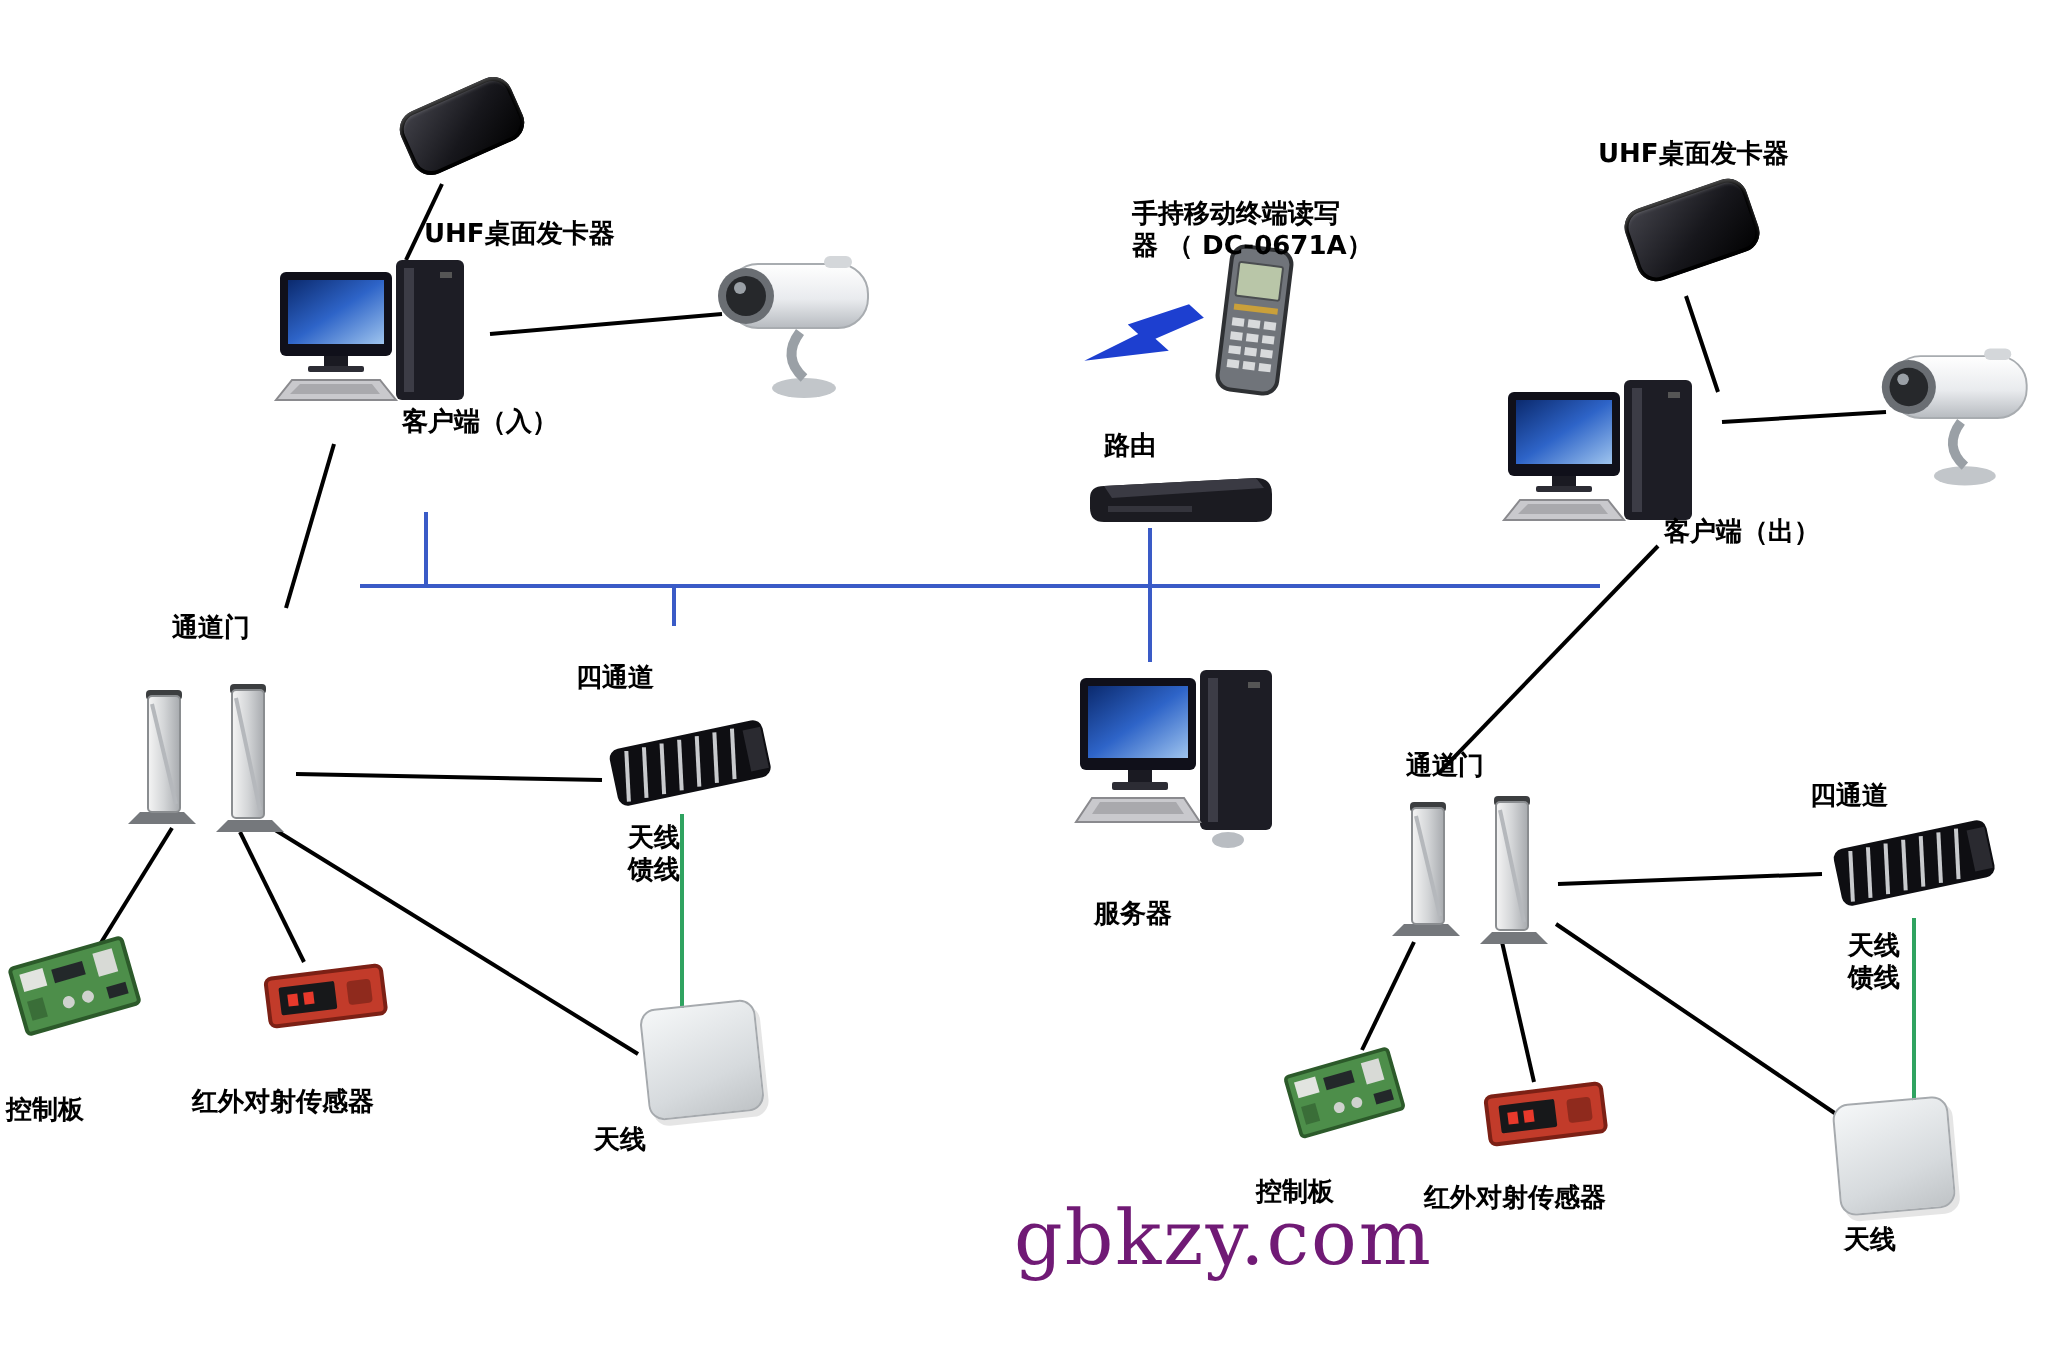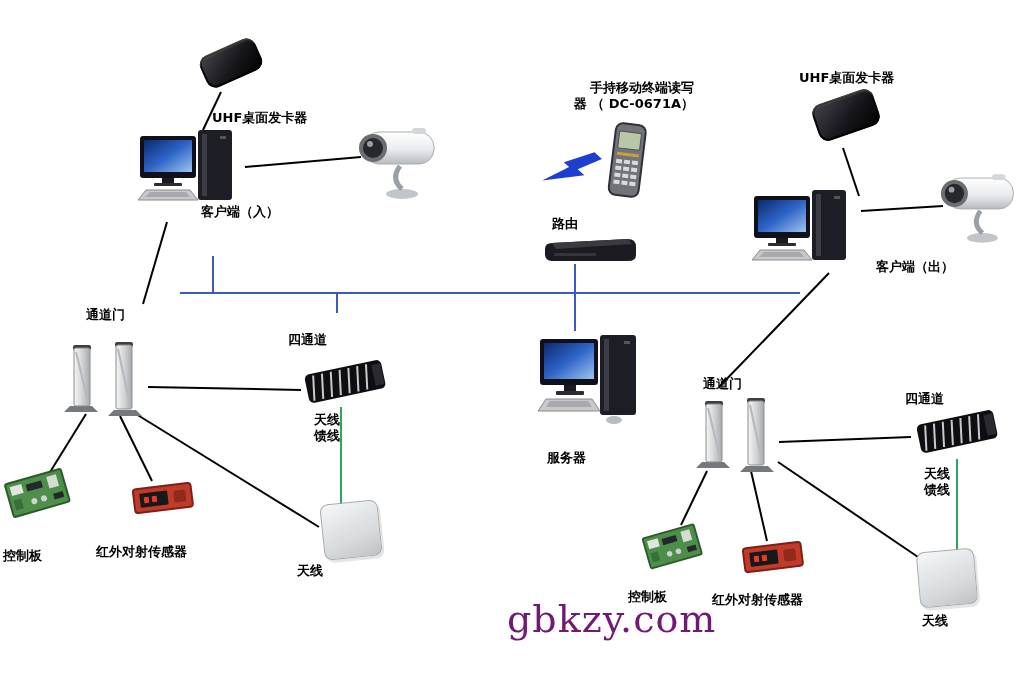--- a/index.html
+++ b/index.html
@@ -9,21 +9,21 @@
     font-family:"DejaVu Sans","Liberation Sans",sans-serif; overflow:hidden;
   }
   svg { overflow:visible; display:block; }
   .lines { position:absolute; left:0; top:0; }
   .node { position:absolute; }
   .lbl {
     position:absolute; font-size:13px; font-weight:bold; color:#000;
     line-height:1.2; white-space:nowrap;
   }
   .lbl.wrap { white-space:normal; }
-  .lbl.center { text-align:right; }
+  .lbl.center { text-align:left;margin-top:20px; }
   .lbl .line { display:block; }
   .watermark {
     position:absolute; left:507px; top:597px;
     font-family:"DejaVu Serif","Liberation Serif",serif;
     font-size:38px; color:#701a75; letter-spacing:1px;
   }
   .uhf-body {
     width:60px; height:34px; border-radius:10px;
     background:linear-gradient(145deg,#45454d 0%,#17171c 55%,#000 100%);
     box-shadow:inset 0 2px 2px rgba(255,255,255,.28), inset 0 0 0 2px #000;
@@ -337,21 +337,21 @@
   </div>
 
   <div class="lbl" style="left:212px;top:110px;">UHF桌面发卡器</div>
   <div class="lbl" style="left:201px;top:204px;">客户端（入）</div>
   <div class="lbl wrap center" style="left:566px;top:80px;width:128px;">
     <span class="line">手持移动终端读写</span>
     <span class="line">器 （ DC-0671A）</span>
   </div>
   <div class="lbl" style="left:552px;top:216px;">路由</div>
   <div class="lbl" style="left:799px;top:70px;">UHF桌面发卡器</div>
-  <div class="lbl" style="left:876px;top:259px;">客户端（出）</div>
+  <div class="lbl" style="left:832px;top:259px;">客户端（出）</div>
   <div class="lbl" style="left:86px;top:307px;">通道门</div>
   <div class="lbl" style="left:288px;top:332px;">四通道</div>
   <div class="lbl wrap" style="left:314px;top:412px;width:29px;">天线馈线</div>
   <div class="lbl" style="left:297px;top:563px;">天线</div>
   <div class="lbl" style="left:3px;top:548px;">控制板</div>
   <div class="lbl" style="left:96px;top:544px;">红外对射传感器</div>
   <div class="lbl" style="left:547px;top:450px;">服务器</div>
   <div class="lbl" style="left:703px;top:376px;">通道门</div>
   <div class="lbl" style="left:905px;top:391px;">四通道</div>
   <div class="lbl wrap" style="left:924px;top:466px;width:29px;">天线馈线</div>

